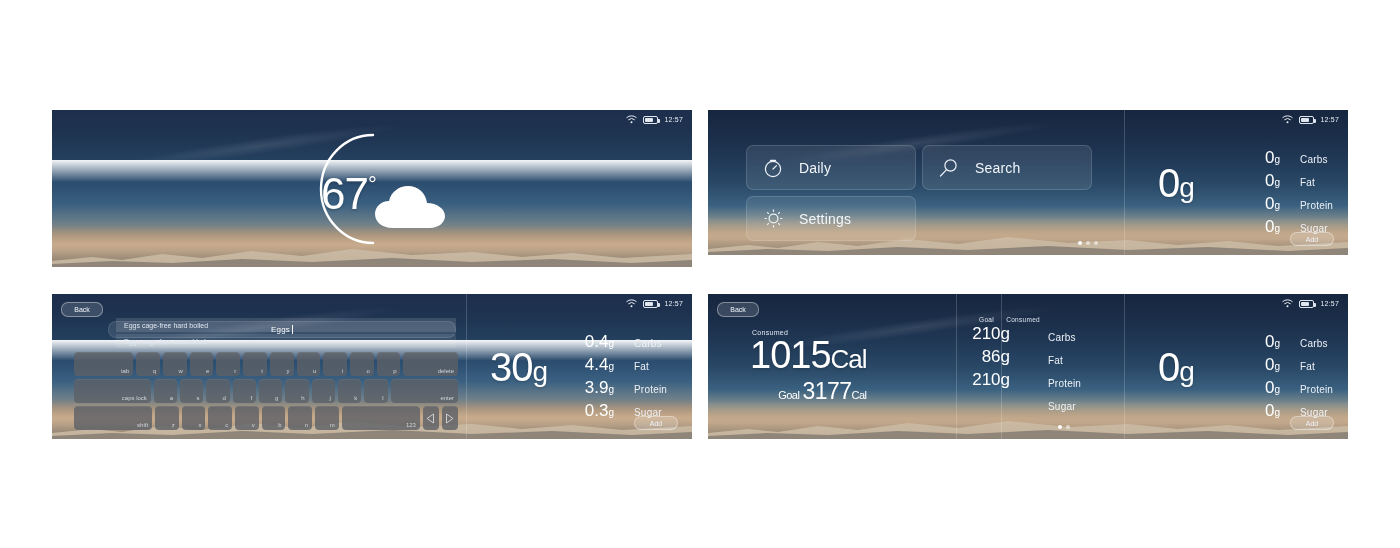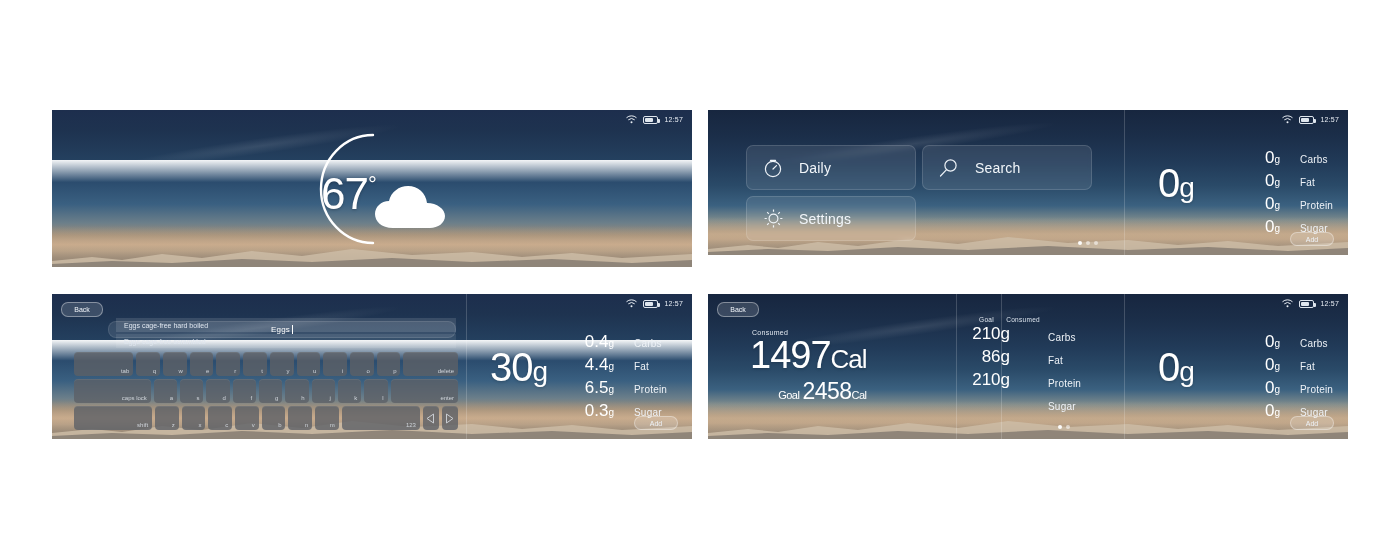--- a/index.html
+++ b/index.html
@@ -415,21 +415,21 @@
     <div class="rows" style="left:100px;">
       <div class="nrow">
         <span class="val"><span>0.4</span><span class="u">g</span></span>
         <span class="lab">Carbs</span>
       </div>
       <div class="nrow">
         <span class="val"><span>4.4</span><span class="u">g</span></span>
         <span class="lab">Fat</span>
       </div>
       <div class="nrow">
-        <span class="val"><span>6.5</span><span class="u">g</span></span>
+        <span class="val"><span>3.9</span><span class="u">g</span></span>
         <span class="lab">Protein</span>
       </div>
       <div class="nrow">
         <span class="val"><span>0.3</span><span class="u">g</span></span>
         <span class="lab">Sugar</span>
       </div>
     </div>
     <div class="addbtn">Add</div>
   </div>
 </div>
@@ -453,24 +453,24 @@
     </span>
     <span class="batt"></span>
     <span>12:57</span>
   </div>
 
   <div class="backbtn">Back</div>
 
   <div class="cal-main">
     <div class="cal-lab">Consumed</div>
     <div class="cal-big">
-      <span>1497</span><span class="u">Cal</span>
+      <span>1015</span><span class="u">Cal</span>
     </div>
     <div class="cal-goal">
-      <span class="pre">Goal</span><span>2458</span><span class="u">Cal</span>
+      <span class="pre">Goal</span><span>3177</span><span class="u">Cal</span>
     </div>
   </div>
 
   <div class="vdiv" style="left:248px;"></div>
   <div class="vdiv" style="left:293px;"></div>
   <div class="vdiv" style="left:416px;"></div>
 
   <div class="colhead" style="position:absolute;left:196px;top:22px;width:90px;">Goal</div>
   <div class="colblock" style="left:212px;width:90px;">
     <div class="cv">210g</div>

